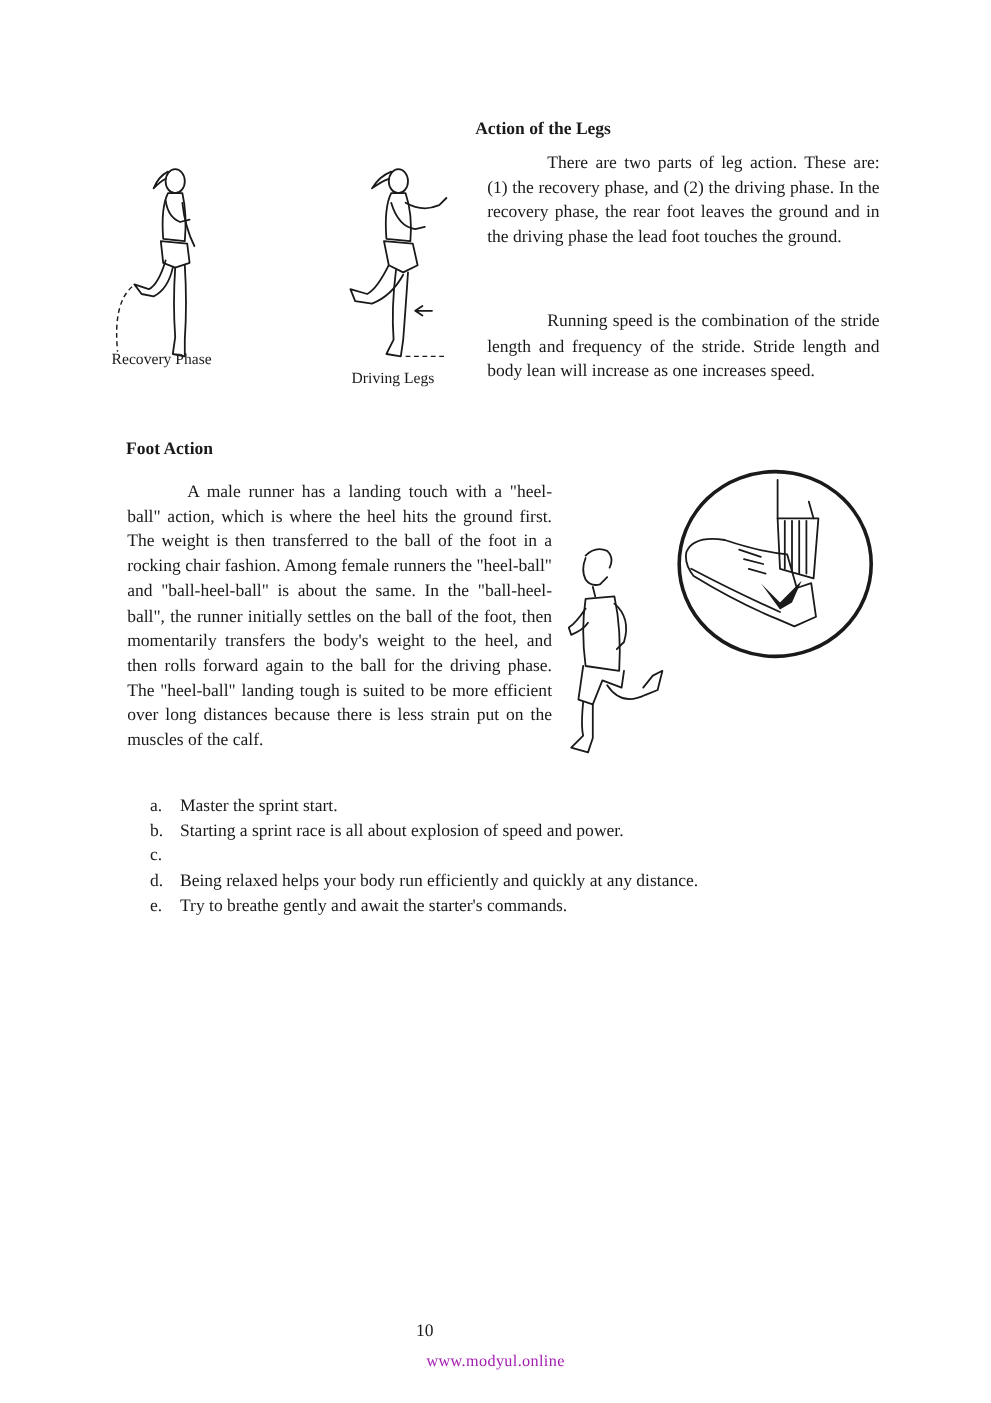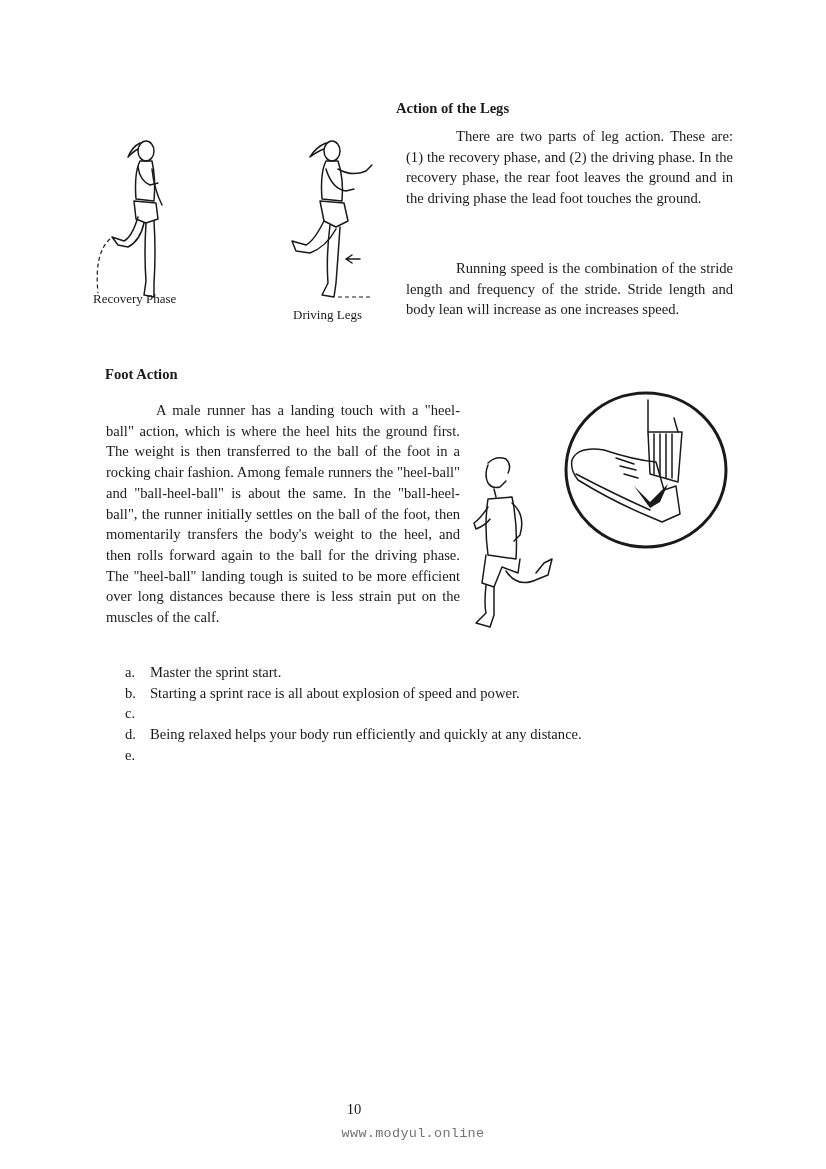--- a/index.html
+++ b/index.html
@@ -7,21 +7,21 @@
          font-family: "DejaVu Serif", "Liberation Serif", serif; color: #1a1a1a; }
   .abs { position: absolute; font-family: Liberation Serif, serif; }
   .para { font-size: 14.6px; line-height: 20.7px; text-align: justify; margin: 6px; }
   .indent { text-indent: 50px; }
   .heading { font-weight: bold; font-size: 14.6px; }
   .caption { font-size: 13px; line-height: 16px; }
   .list { font-size: 14.6px; line-height: 20.7px; margin: 0; padding: 0; list-style: none; }
   .list li { display: flex; }
   .list .marker { width: 25px; flex: 0 0 25px; }
   .pagenum { font-size: 14.6px; }
-  .watermark { font-family: Liberation Mono, monospace; font-size: 13.5px; color: #737373; letter-spacing: 0.3px; }
+  .watermark { font-family: Liberation Serif, serif; font-size: 13.5px; color: #a21caf; letter-spacing: 0.3px; }
   svg { display: block; }
   .ink { stroke: #1a1a1a; fill: none; stroke-width: 1.5; stroke-linecap: round; stroke-linejoin: round; }
   .dash { stroke: #1a1a1a; fill: none; stroke-width: 1.2; stroke-dasharray: 4 3; }
 </style>
 </head>
 <body>
 
 <div class="abs" style="left:88px; top:133px; width:110px; height:170px;">
   <svg width="110" height="170" viewBox="0 0 110 170">
 
@@ -107,17 +107,18 @@
   </li>
   <li>
     <span class="marker">c.</span>
   </li>
   <li>
     <span class="marker">d.</span>
     <span>Being relaxed helps your body run efficiently and quickly at any distance.</span>
   </li>
   <li>
     <span class="marker">e.</span>
+    <span>Try to breathe gently and await the starter's commands.</span>
   </li>
 </ul>
 
 <div class="abs pagenum" style="left:0; width:708px; text-align:center; top:1101px;">10</div>
 <div class="abs watermark" style="left:0; width:826px; text-align:center; top:1126px;">www.modyul.online</div>
 
 </body></html>

